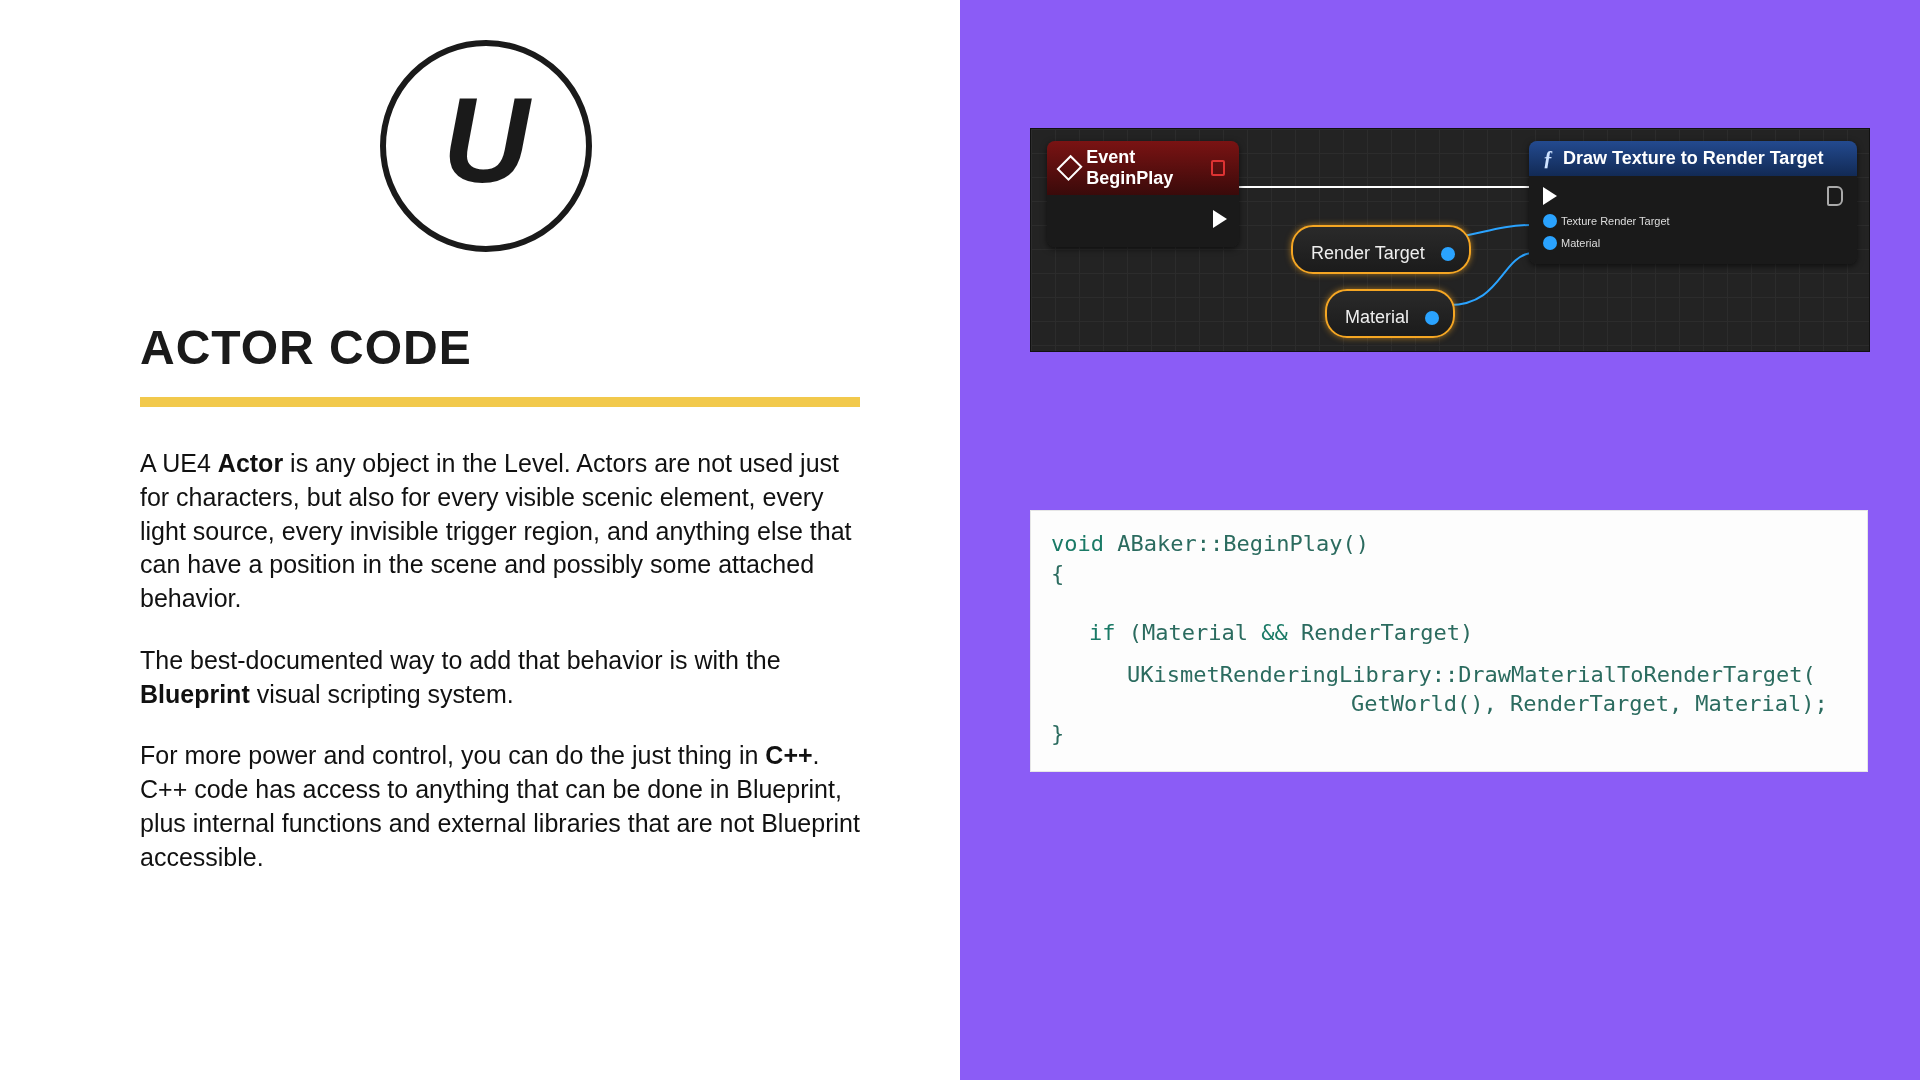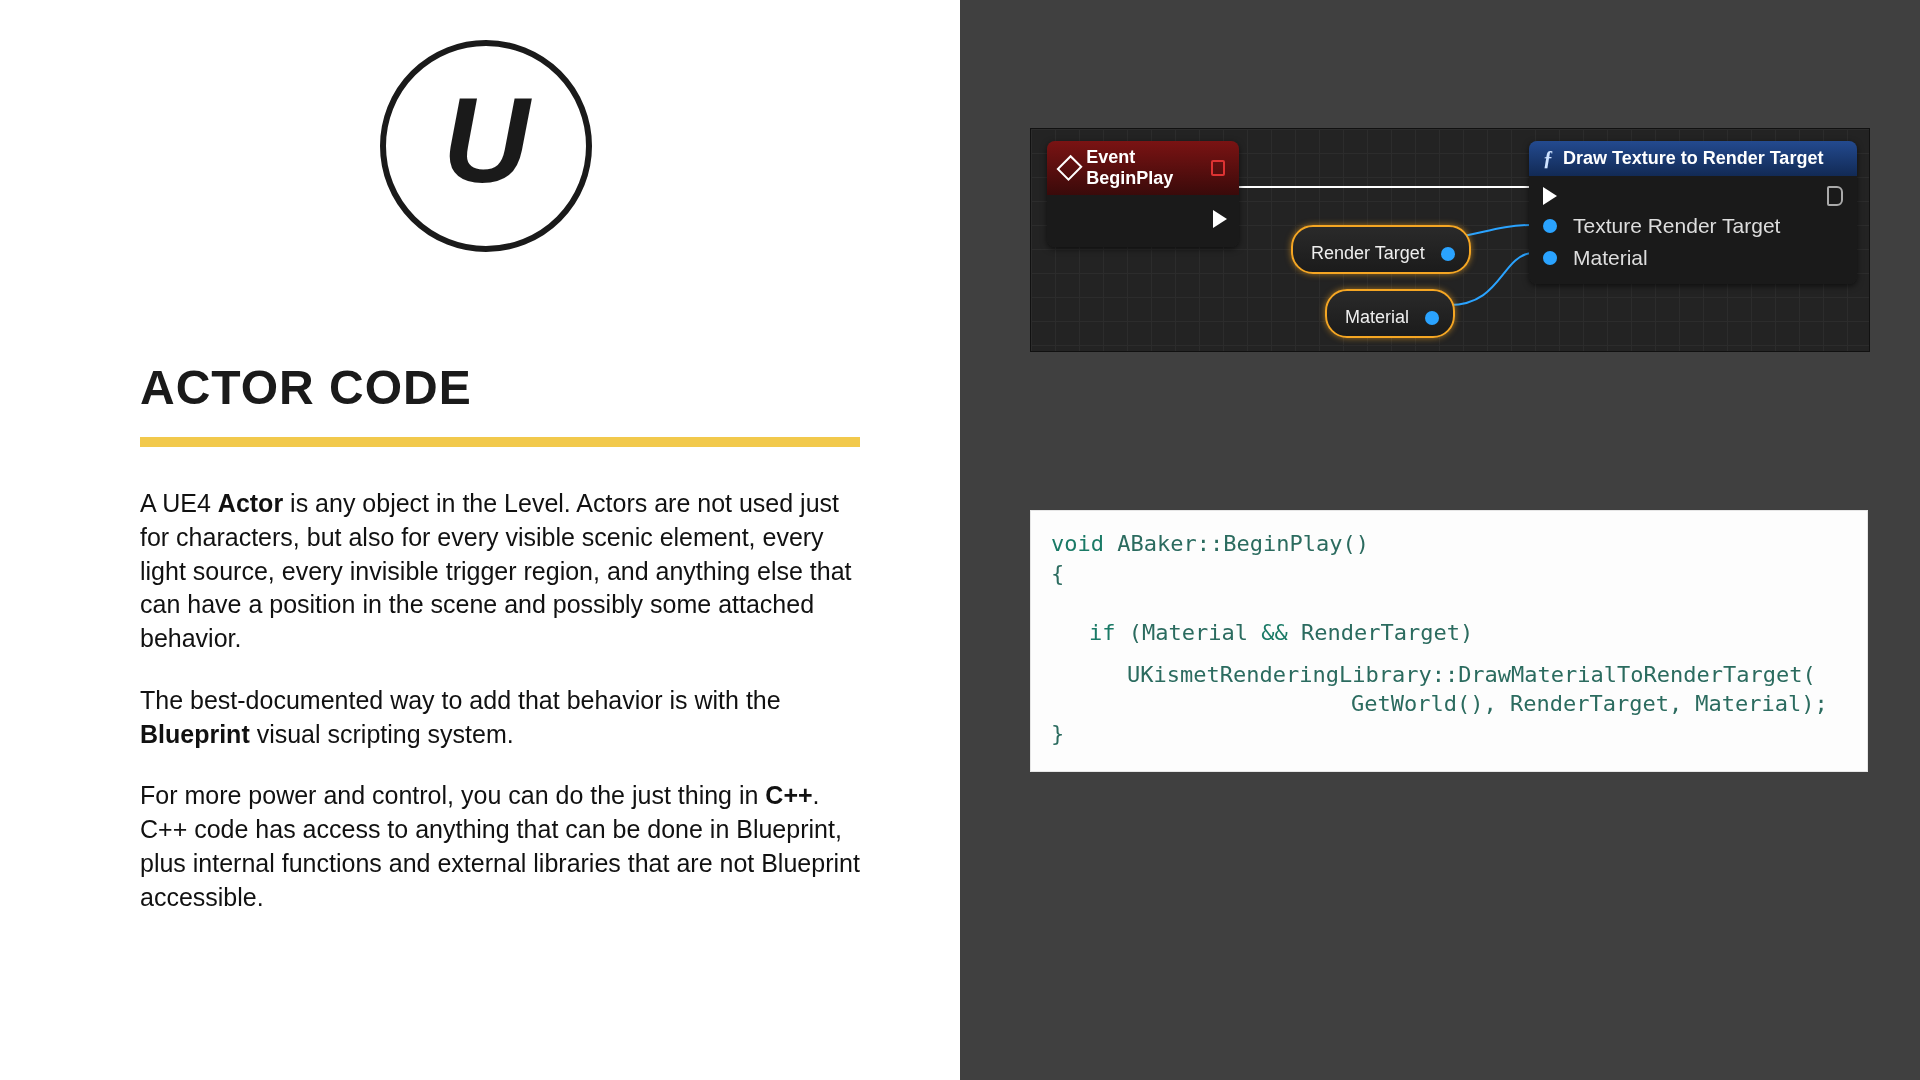--- a/index.html
+++ b/index.html
@@ -1,22 +1,22 @@
 <!DOCTYPE html>
 <html><head>
 <meta charset="utf-8">
 <style>
   html,body{margin:0;padding:0;width:1920px;height:1080px;font-family:Arial,Helvetica,sans-serif;color:#111;background:#fff;}
   .slide{display:flex;width:1920px;height:1080px;}
   .col-left{width:960px;height:1080px;background:#ffffff;padding:40px 100px 0 140px;box-sizing:border-box;}
-  .col-right{width:960px;height:1080px;background:#404040;position:relative;}
+  .col-right{width:960px;height:1080px;background:#8b5cf6;position:relative;}
   .logo-wrap{margin-top:0;margin-left:240px;}
   .ue-logo-circle{width:200px;height:200px;border:6px solid #1a1a1a;border-radius:50%;display:flex;align-items:center;justify-content:center;}
   .ue-logo-glyph{font-family:"Segoe UI",Arial,sans-serif;font-size:120px;font-weight:bold;font-style:italic;color:#1a1a1a;transform:translateY(-6px);}
-  .title{font-size:48px;font-weight:600;letter-spacing:1px;margin-top:108px;color:#1a1a1a;}
+  .title{font-size:48px;font-weight:600;letter-spacing:1px;margin-top:68px;color:#1a1a1a;}
   .rule{height:10px;background:#f2c94c;margin-top:22px;margin-bottom:40px;width:720px;}
   .para{font-size:25px;line-height:1.35;color:#111;margin:0 0 28px 0;max-width:720px;}
   
   .bp-panel{position:absolute;top:128px;left:70px;width:838px;height:222px;background:#232323;
     background-image:linear-gradient(#2c2c2c 1px,transparent 1px),linear-gradient(90deg,#2c2c2c 1px,transparent 1px);
     background-size:24px 24px;border:1px solid #111;}
   .node{position:absolute;border-radius:8px;overflow:hidden;box-shadow:0 2px 6px rgba(0,0,0,.6);}
   .node-header{display:flex;align-items:center;gap:8px;padding:6px 14px;color:#fff;font-size:18px;font-weight:600;}
   .node-body{background:#1a1a1a;padding:6px 12px 10px 12px;}
   .pin-dot-blue{width:14px;height:14px;border-radius:50%;background:#2aa3ff;display:inline-block;}
@@ -25,21 +25,21 @@
   
   .node-event{top:12px;left:16px;width:192px;}
   .node-event .node-header{background:linear-gradient(#7a1313,#3a0a0a);}
   .node-event .red-diamond{width:16px;height:16px;border:2px solid #fff;transform:rotate(45deg);}
   .node-event .stop-square{width:12px;height:12px;border:2px solid #d33;border-radius:2px;margin-left:auto;}
   .node-event .node-body{height:36px;display:flex;align-items:center;justify-content:flex-end;}
   
   .node-func{top:12px;right:12px;width:328px;}
   .node-func .node-header{background:linear-gradient(#234a8f,#122a55);}
   .node-func .f-ico{font-style:italic;font-family:serif;color:#cfe3ff;font-size:20px;margin-right:2px;}
-  .func-body-row{display:flex;align-items:center;gap:16px;color:#ddd;font-size:21px;padding:4px 2px;}
+  .func-body-row{display:flex;align-items:center;gap:4px;color:#ddd;font-size:11px;padding:4px 2px;}
   
   .bp-pill{position:absolute;display:flex;align-items:center;gap:12px;background:linear-gradient(#2a2a2a,#1b1b1b);
     border:2px solid #f5a623;border-radius:22px;padding:16px 14px 8px 18px;color:#eee;font-size:18px;font-weight:500;
     box-shadow:0 0 6px rgba(245,166,35,.6);}
   .pill-render{top:96px;left:260px;}
   .pill-material{top:160px;left:294px;}
   .pill-material{border-color:#f5a623;}
   .pill-material .pin-dot-blue,.pill-render .pin-dot-blue{margin-left:4px;}
   
   .wire{position:absolute;pointer-events:none;}

